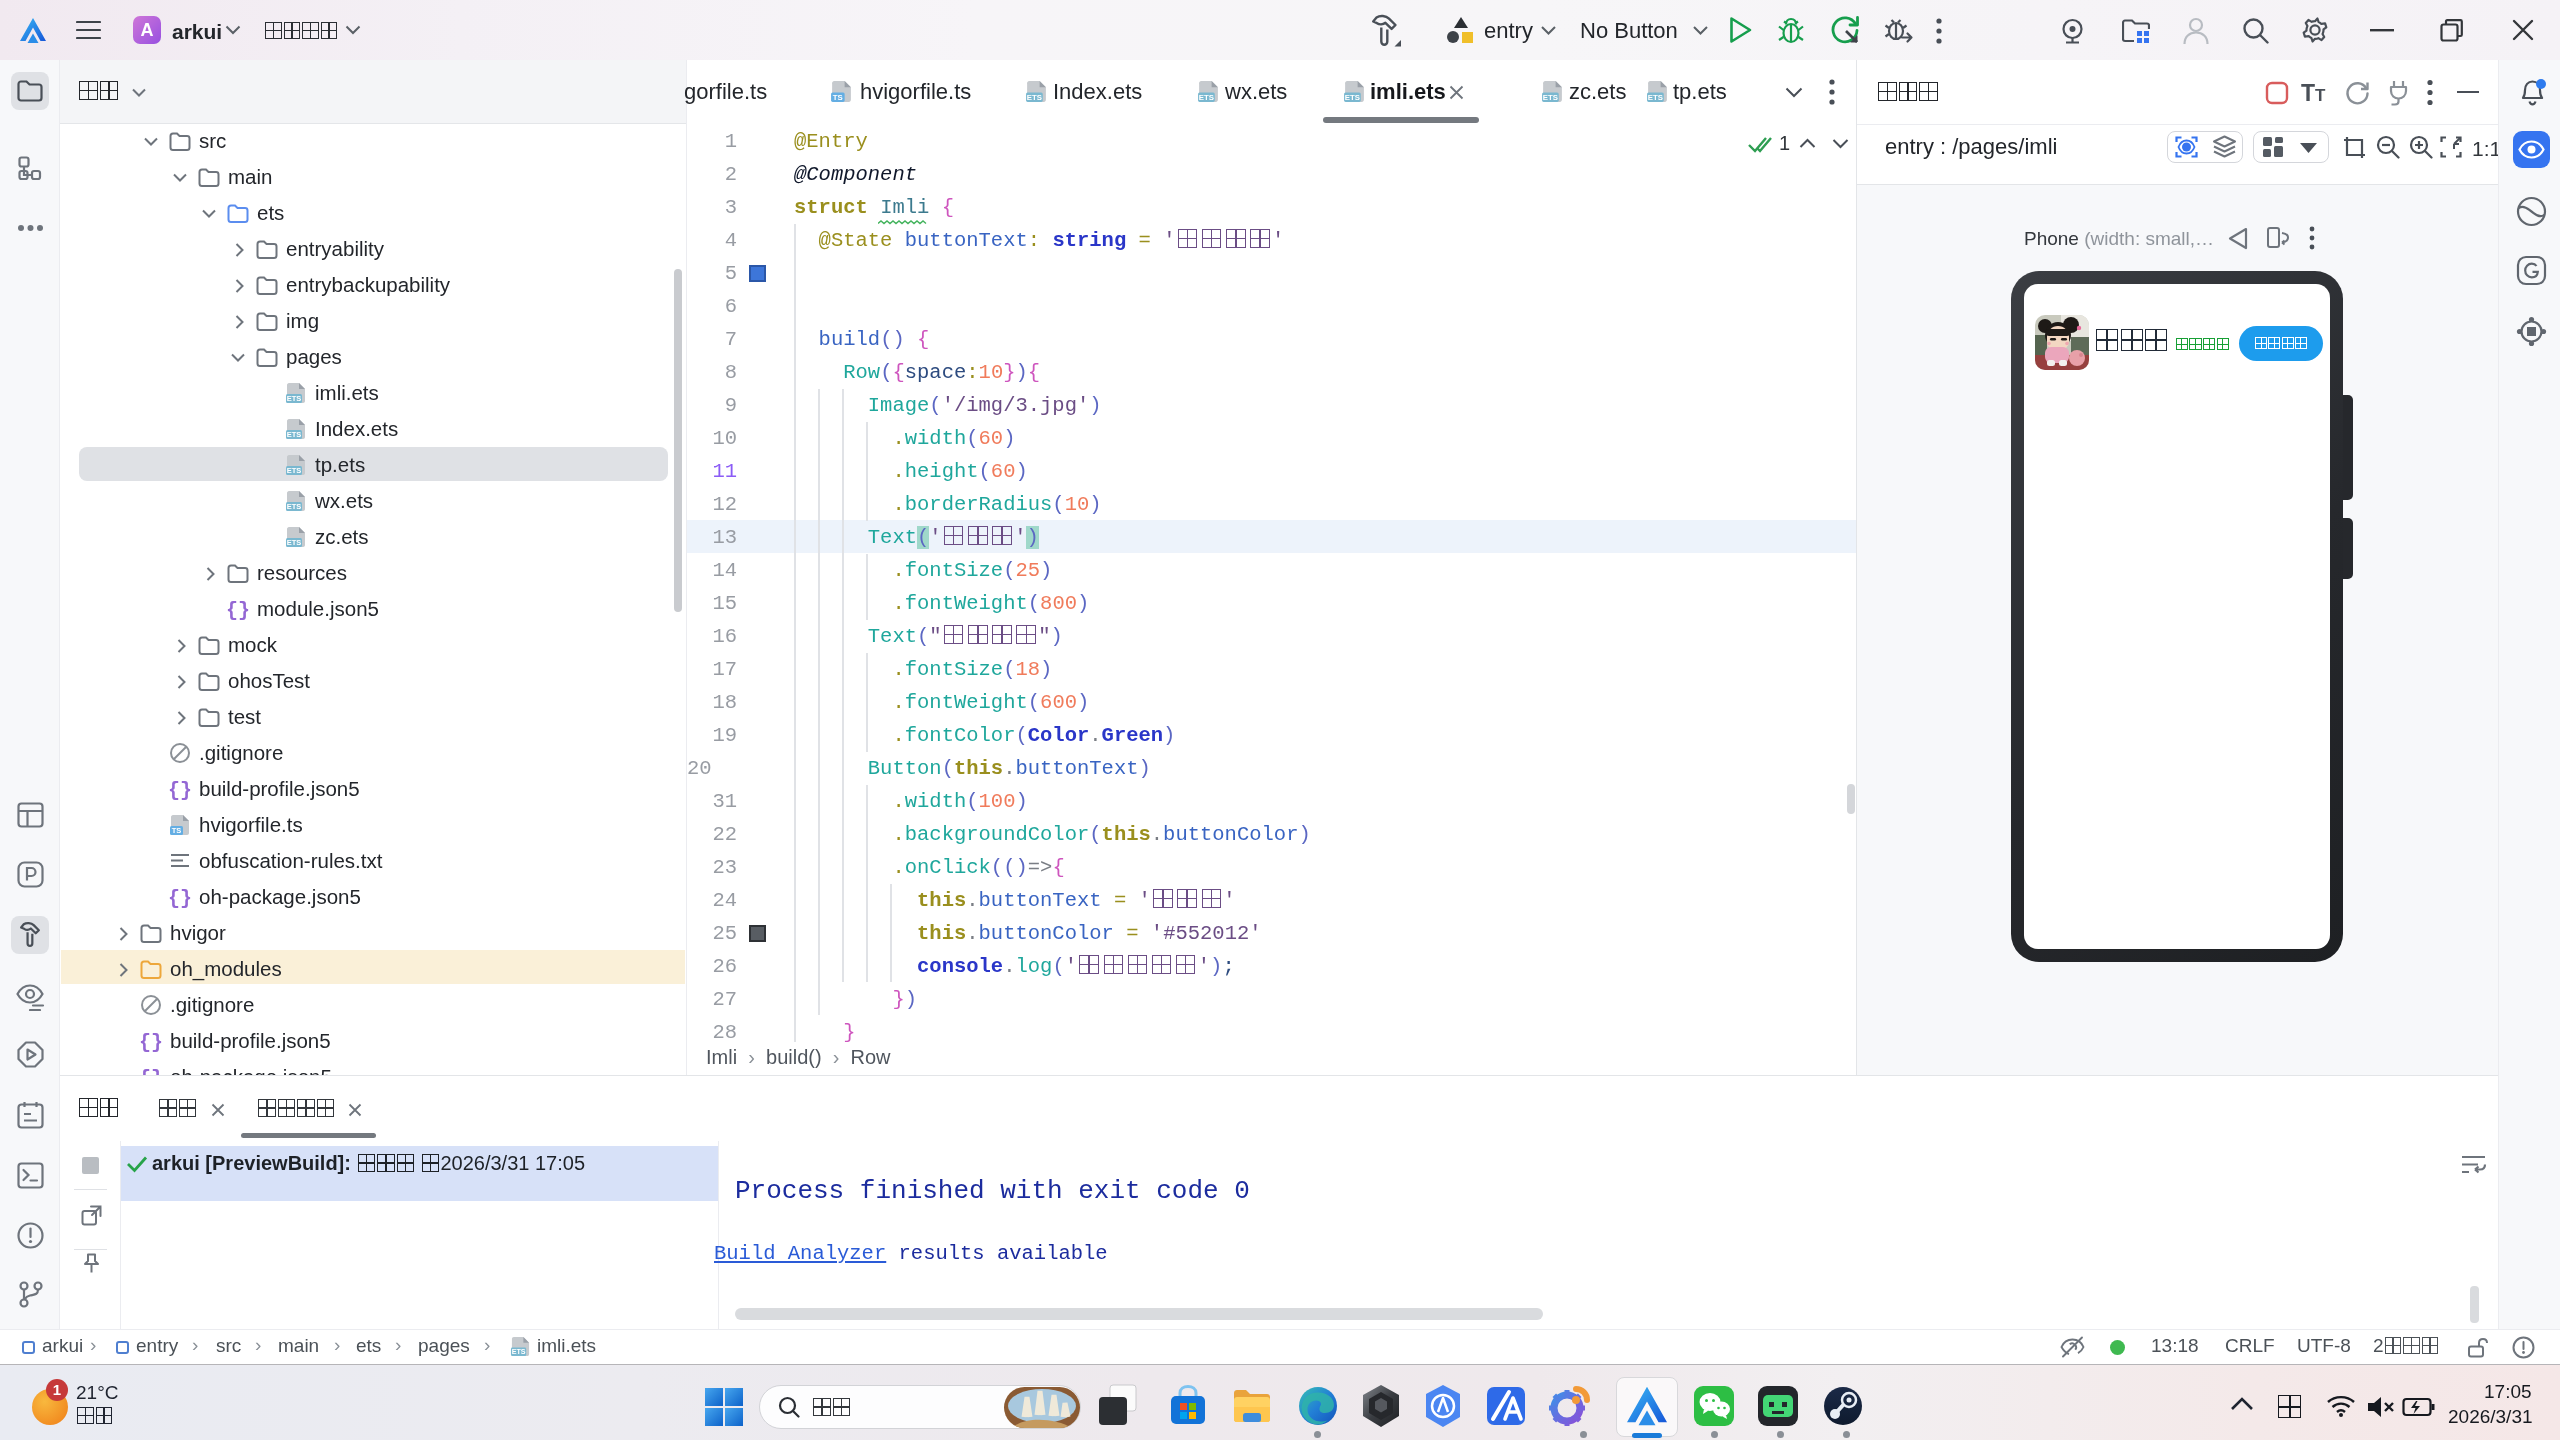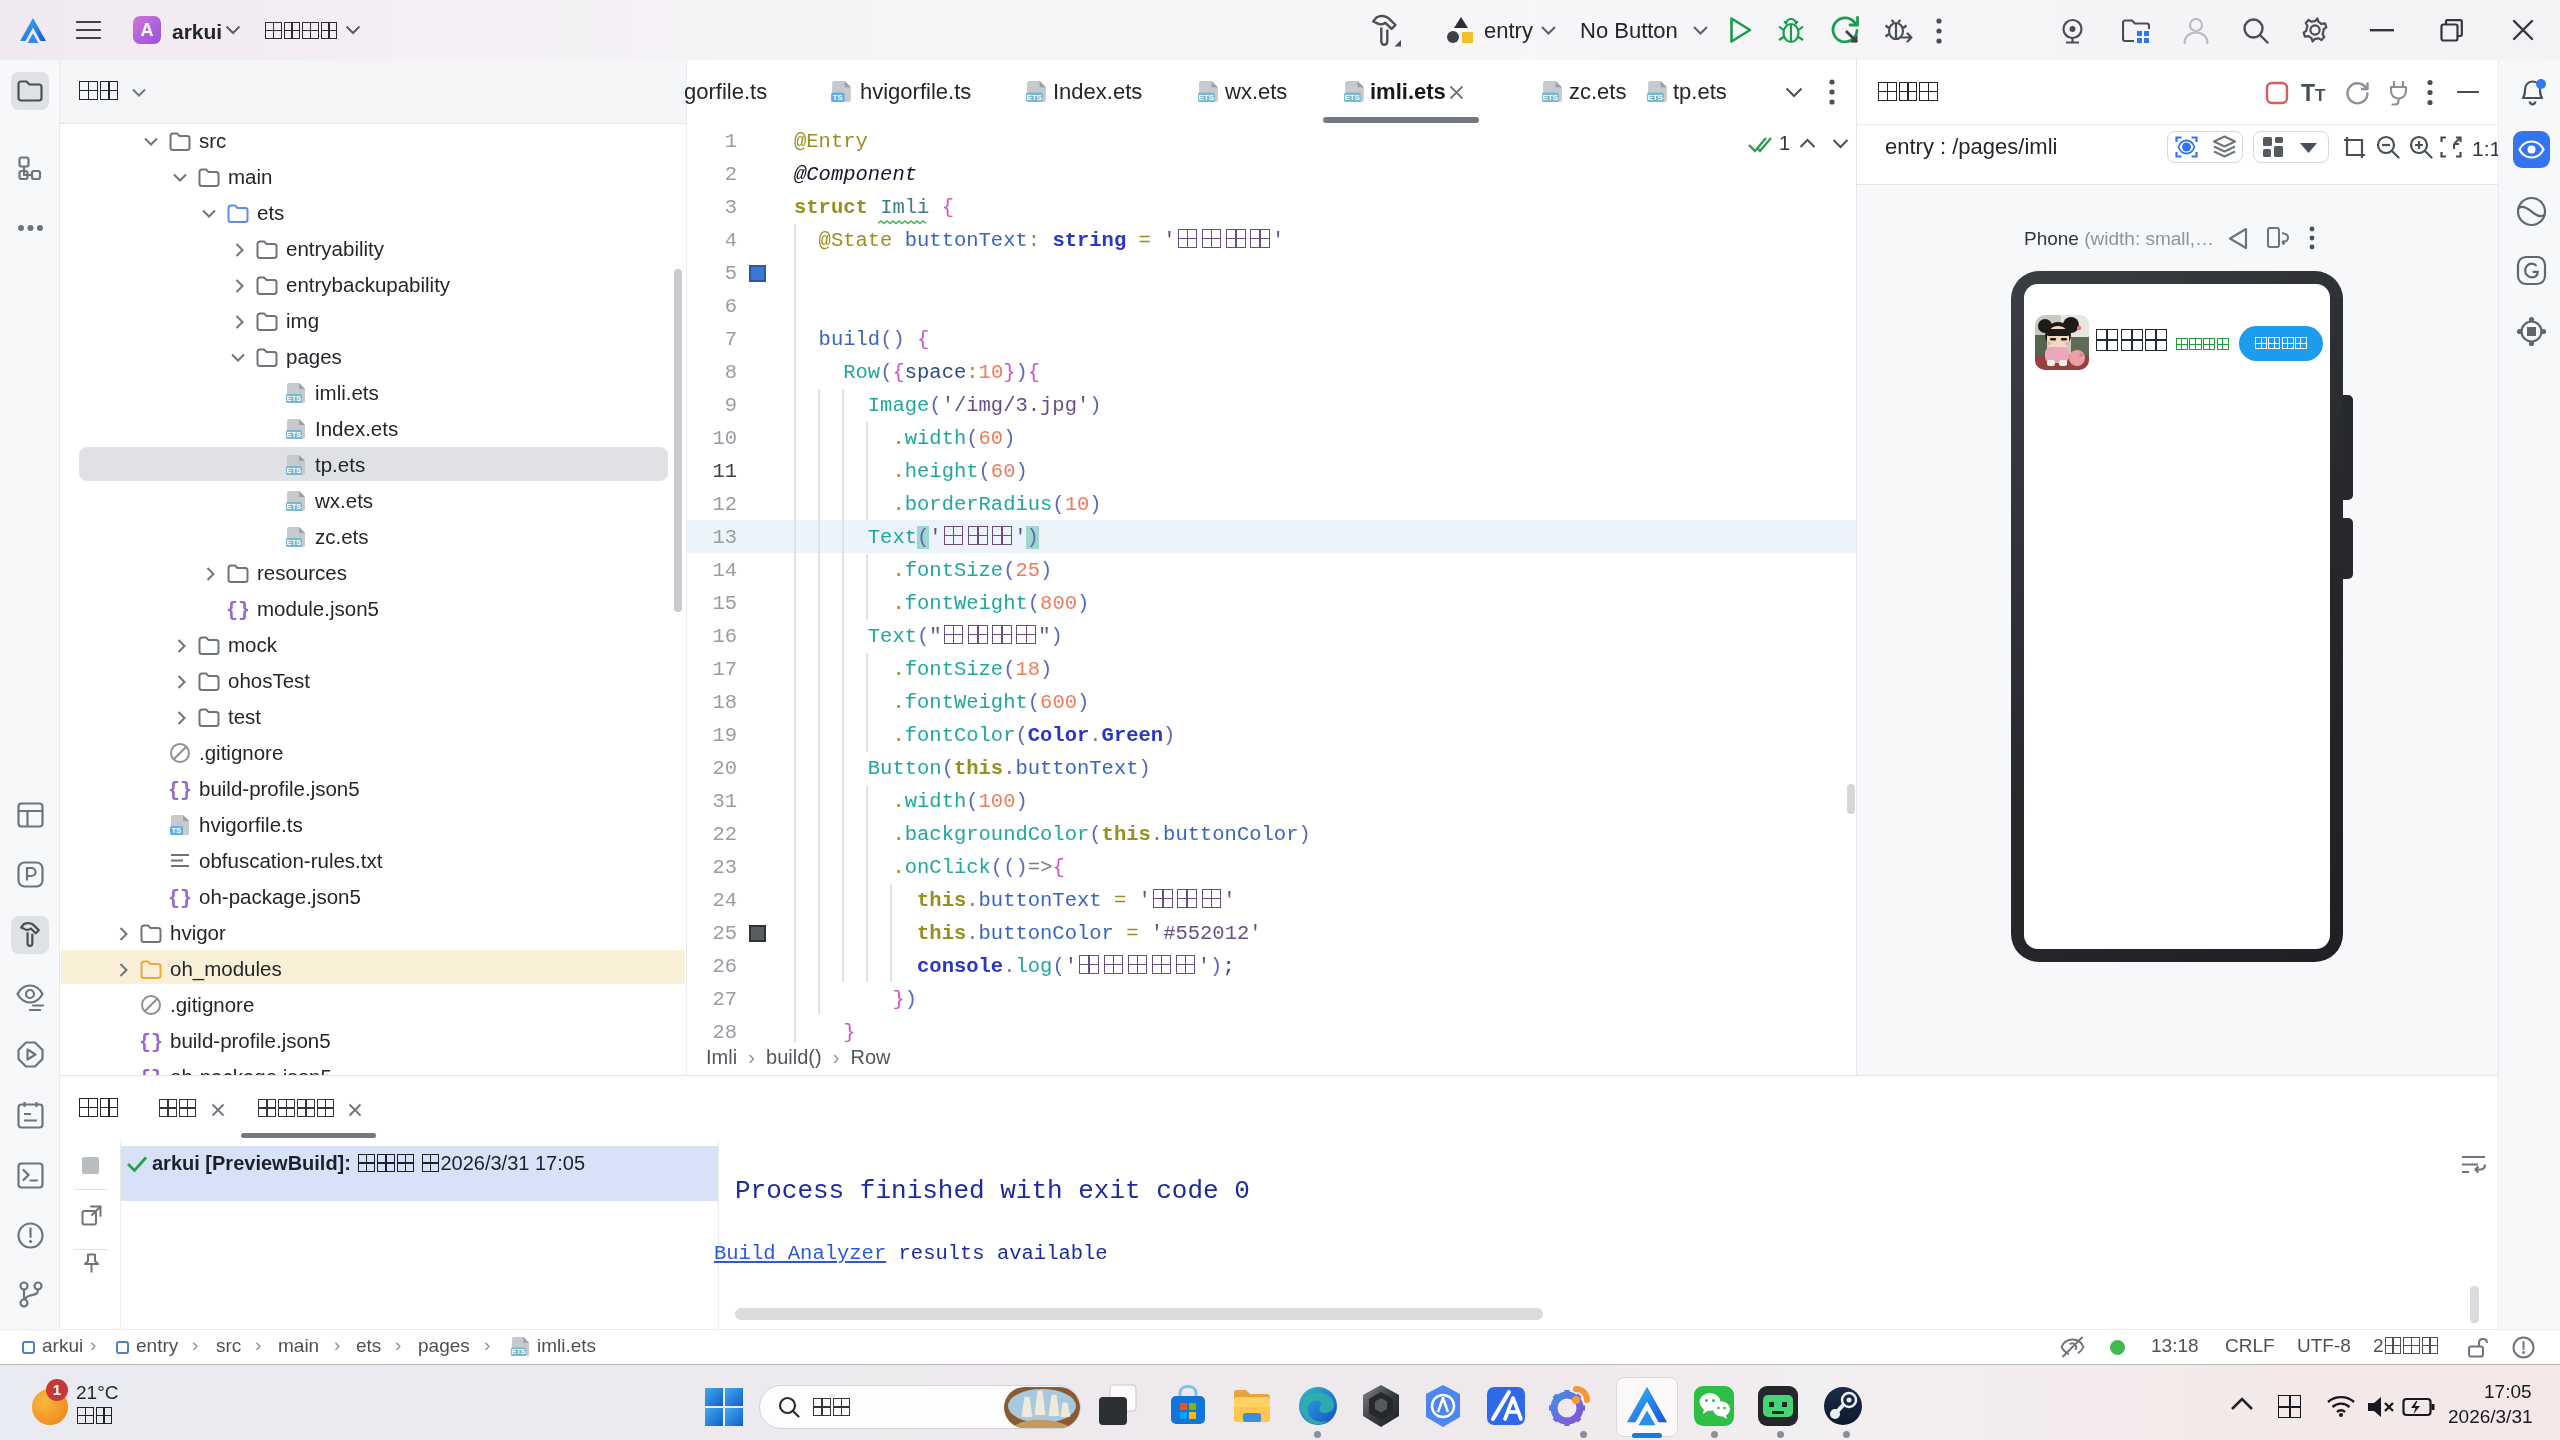--- a/index.html
+++ b/index.html
@@ -511,39 +511,39 @@
  <div class="abs" style="left:0;top:166px;width:50px;text-align:right;font-family:'Liberation Mono',monospace;font-size:20.5px;line-height:33px;color:#989ca3">6</div>
  <div class="abs code" style="left:107px;top:166px"></div>
  <div class="abs" style="left:0;top:199px;width:50px;text-align:right;font-family:'Liberation Mono',monospace;font-size:20.5px;line-height:33px;color:#989ca3">7</div>
  <div class="abs code" style="left:107px;top:199px">&nbsp;&nbsp;<span style="color:#3964c2;">build</span><span style="color:#5b67c3;">()</span> <span style="color:#ce55be;">{</span></div>
  <div class="abs" style="left:0;top:232px;width:50px;text-align:right;font-family:'Liberation Mono',monospace;font-size:20.5px;line-height:33px;color:#989ca3">8</div>
  <div class="abs code" style="left:107px;top:232px">&nbsp;&nbsp;&nbsp;&nbsp;<span style="color:#1fa79c;">Row</span><span style="color:#5b67c3;">(</span><span style="color:#ce55be;">{</span><span style="color:#2d4b7f;">space</span><span style="color:#9a8f1e;">:</span><span style="color:#f07b5b;">10</span><span style="color:#ce55be;">}</span><span style="color:#5b67c3;">)</span><span style="color:#ce55be;">{</span></div>
  <div class="abs" style="left:0;top:265px;width:50px;text-align:right;font-family:'Liberation Mono',monospace;font-size:20.5px;line-height:33px;color:#989ca3">9</div>
  <div class="abs code" style="left:107px;top:265px">&nbsp;&nbsp;&nbsp;&nbsp;&nbsp;&nbsp;<span style="color:#1fa79c;">Image</span><span style="color:#5b67c3;">(</span><span style="color:#6b4d85;">'/img/3.jpg'</span><span style="color:#5b67c3;">)</span></div>
  <div class="abs" style="left:0;top:298px;width:50px;text-align:right;font-family:'Liberation Mono',monospace;font-size:20.5px;line-height:33px;color:#989ca3">10</div>
  <div class="abs code" style="left:107px;top:298px">&nbsp;&nbsp;&nbsp;&nbsp;&nbsp;&nbsp;&nbsp;&nbsp;<span style="color:#9a8f1e;">.</span><span style="color:#1fa79c;">width</span><span style="color:#5b67c3;">(</span><span style="color:#f07b5b;">60</span><span style="color:#5b67c3;">)</span></div>
- <div class="abs" style="left:0;top:331px;width:50px;text-align:right;font-family:'Liberation Mono',monospace;font-size:20.5px;line-height:33px;color:#404040">11</div>
+ <div class="abs" style="left:0;top:331px;width:50px;text-align:right;font-family:'Liberation Mono',monospace;font-size:20.5px;line-height:33px;color:#8b5cf6">11</div>
  <div class="abs code" style="left:107px;top:331px">&nbsp;&nbsp;&nbsp;&nbsp;&nbsp;&nbsp;&nbsp;&nbsp;<span style="color:#9a8f1e;">.</span><span style="color:#1fa79c;">height</span><span style="color:#5b67c3;">(</span><span style="color:#f07b5b;">60</span><span style="color:#5b67c3;">)</span></div>
  <div class="abs" style="left:0;top:364px;width:50px;text-align:right;font-family:'Liberation Mono',monospace;font-size:20.5px;line-height:33px;color:#989ca3">12</div>
  <div class="abs code" style="left:107px;top:364px">&nbsp;&nbsp;&nbsp;&nbsp;&nbsp;&nbsp;&nbsp;&nbsp;<span style="color:#9a8f1e;">.</span><span style="color:#1fa79c;">borderRadius</span><span style="color:#5b67c3;">(</span><span style="color:#f07b5b;">10</span><span style="color:#5b67c3;">)</span></div>
  <div class="abs" style="left:0;top:397px;width:50px;text-align:right;font-family:'Liberation Mono',monospace;font-size:20.5px;line-height:33px;color:#989ca3">13</div>
  <div class="abs code" style="left:107px;top:397px">&nbsp;&nbsp;&nbsp;&nbsp;&nbsp;&nbsp;<span style="color:#1fa79c;">Text</span><span style="background:#9fd8ca;color:#5b67c3">(</span><span style="color:#6b4d85;">'<i class="cjm"></i><i class="cjm"></i><i class="cjm"></i>'</span><span style="background:#9fd8ca;color:#5b67c3">)</span></div>
  <div class="abs" style="left:0;top:430px;width:50px;text-align:right;font-family:'Liberation Mono',monospace;font-size:20.5px;line-height:33px;color:#989ca3">14</div>
  <div class="abs code" style="left:107px;top:430px">&nbsp;&nbsp;&nbsp;&nbsp;&nbsp;&nbsp;&nbsp;&nbsp;<span style="color:#9a8f1e;">.</span><span style="color:#1fa79c;">fontSize</span><span style="color:#5b67c3;">(</span><span style="color:#f07b5b;">25</span><span style="color:#5b67c3;">)</span></div>
  <div class="abs" style="left:0;top:463px;width:50px;text-align:right;font-family:'Liberation Mono',monospace;font-size:20.5px;line-height:33px;color:#989ca3">15</div>
  <div class="abs code" style="left:107px;top:463px">&nbsp;&nbsp;&nbsp;&nbsp;&nbsp;&nbsp;&nbsp;&nbsp;<span style="color:#9a8f1e;">.</span><span style="color:#1fa79c;">fontWeight</span><span style="color:#5b67c3;">(</span><span style="color:#f07b5b;">800</span><span style="color:#5b67c3;">)</span></div>
  <div class="abs" style="left:0;top:496px;width:50px;text-align:right;font-family:'Liberation Mono',monospace;font-size:20.5px;line-height:33px;color:#989ca3">16</div>
  <div class="abs code" style="left:107px;top:496px">&nbsp;&nbsp;&nbsp;&nbsp;&nbsp;&nbsp;<span style="color:#1fa79c;">Text</span><span style="color:#5b67c3;">(</span><span style="color:#6b4d85;">"<i class="cjm"></i><i class="cjm"></i><i class="cjm"></i><i class="cjm"></i>"</span><span style="color:#5b67c3;">)</span></div>
  <div class="abs" style="left:0;top:529px;width:50px;text-align:right;font-family:'Liberation Mono',monospace;font-size:20.5px;line-height:33px;color:#989ca3">17</div>
  <div class="abs code" style="left:107px;top:529px">&nbsp;&nbsp;&nbsp;&nbsp;&nbsp;&nbsp;&nbsp;&nbsp;<span style="color:#9a8f1e;">.</span><span style="color:#1fa79c;">fontSize</span><span style="color:#5b67c3;">(</span><span style="color:#f07b5b;">18</span><span style="color:#5b67c3;">)</span></div>
  <div class="abs" style="left:0;top:562px;width:50px;text-align:right;font-family:'Liberation Mono',monospace;font-size:20.5px;line-height:33px;color:#989ca3">18</div>
  <div class="abs code" style="left:107px;top:562px">&nbsp;&nbsp;&nbsp;&nbsp;&nbsp;&nbsp;&nbsp;&nbsp;<span style="color:#9a8f1e;">.</span><span style="color:#1fa79c;">fontWeight</span><span style="color:#5b67c3;">(</span><span style="color:#f07b5b;">600</span><span style="color:#5b67c3;">)</span></div>
  <div class="abs" style="left:0;top:595px;width:50px;text-align:right;font-family:'Liberation Mono',monospace;font-size:20.5px;line-height:33px;color:#989ca3">19</div>
  <div class="abs code" style="left:107px;top:595px">&nbsp;&nbsp;&nbsp;&nbsp;&nbsp;&nbsp;&nbsp;&nbsp;<span style="color:#9a8f1e;">.</span><span style="color:#1fa79c;">fontColor</span><span style="color:#5b67c3;">(</span><span style="color:#2a36c8;font-weight:bold;">Color</span><span style="color:#7a7e85;">.</span><span style="color:#2a36c8;font-weight:bold;">Green</span><span style="color:#5b67c3;">)</span></div>
- <div class="abs" style="left:0;top:628px;width:50px;text-align:right;font-family:'Liberation Mono',monospace;font-size:20.5px;line-height:33px;color:#989ca3">20</div>
+ <div class="abs" style="left:0;top:628px;width:50px;font-family:'Liberation Mono',monospace;font-size:20.5px;line-height:33px;color:#989ca3">20</div>
  <div class="abs code" style="left:107px;top:628px">&nbsp;&nbsp;&nbsp;&nbsp;&nbsp;&nbsp;<span style="color:#1fa79c;">Button</span><span style="color:#5b67c3;">(</span><span style="color:#9a8f1e;font-weight:bold;">this</span><span style="color:#7a7e85;">.</span><span style="color:#3964c2;">buttonText</span><span style="color:#5b67c3;">)</span></div>
  <div class="abs" style="left:0;top:661px;width:50px;text-align:right;font-family:'Liberation Mono',monospace;font-size:20.5px;line-height:33px;color:#989ca3">31</div>
  <div class="abs code" style="left:107px;top:661px">&nbsp;&nbsp;&nbsp;&nbsp;&nbsp;&nbsp;&nbsp;&nbsp;<span style="color:#9a8f1e;">.</span><span style="color:#1fa79c;">width</span><span style="color:#5b67c3;">(</span><span style="color:#f07b5b;">100</span><span style="color:#5b67c3;">)</span></div>
  <div class="abs" style="left:0;top:694px;width:50px;text-align:right;font-family:'Liberation Mono',monospace;font-size:20.5px;line-height:33px;color:#989ca3">22</div>
  <div class="abs code" style="left:107px;top:694px">&nbsp;&nbsp;&nbsp;&nbsp;&nbsp;&nbsp;&nbsp;&nbsp;<span style="color:#9a8f1e;">.</span><span style="color:#1fa79c;">backgroundColor</span><span style="color:#5b67c3;">(</span><span style="color:#9a8f1e;font-weight:bold;">this</span><span style="color:#7a7e85;">.</span><span style="color:#3964c2;">buttonColor</span><span style="color:#5b67c3;">)</span></div>
  <div class="abs" style="left:0;top:727px;width:50px;text-align:right;font-family:'Liberation Mono',monospace;font-size:20.5px;line-height:33px;color:#989ca3">23</div>
  <div class="abs code" style="left:107px;top:727px">&nbsp;&nbsp;&nbsp;&nbsp;&nbsp;&nbsp;&nbsp;&nbsp;<span style="color:#9a8f1e;">.</span><span style="color:#1fa79c;">onClick</span><span style="color:#5b67c3;">(()</span><span style="color:#7a7e85;">=&gt;</span><span style="color:#ce55be;">{</span></div>
  <div class="abs" style="left:0;top:760px;width:50px;text-align:right;font-family:'Liberation Mono',monospace;font-size:20.5px;line-height:33px;color:#989ca3">24</div>
  <div class="abs code" style="left:107px;top:760px">&nbsp;&nbsp;&nbsp;&nbsp;&nbsp;&nbsp;&nbsp;&nbsp;&nbsp;&nbsp;<span style="color:#9a8f1e;font-weight:bold;">this</span><span style="color:#7a7e85;">.</span><span style="color:#3964c2;">buttonText</span> <span style="color:#9a8f1e;">=</span> <span style="color:#6b4d85;">'<i class="cjm"></i><i class="cjm"></i><i class="cjm"></i>'</span></div>
  <div class="abs" style="left:0;top:793px;width:50px;text-align:right;font-family:'Liberation Mono',monospace;font-size:20.5px;line-height:33px;color:#989ca3">25</div>

